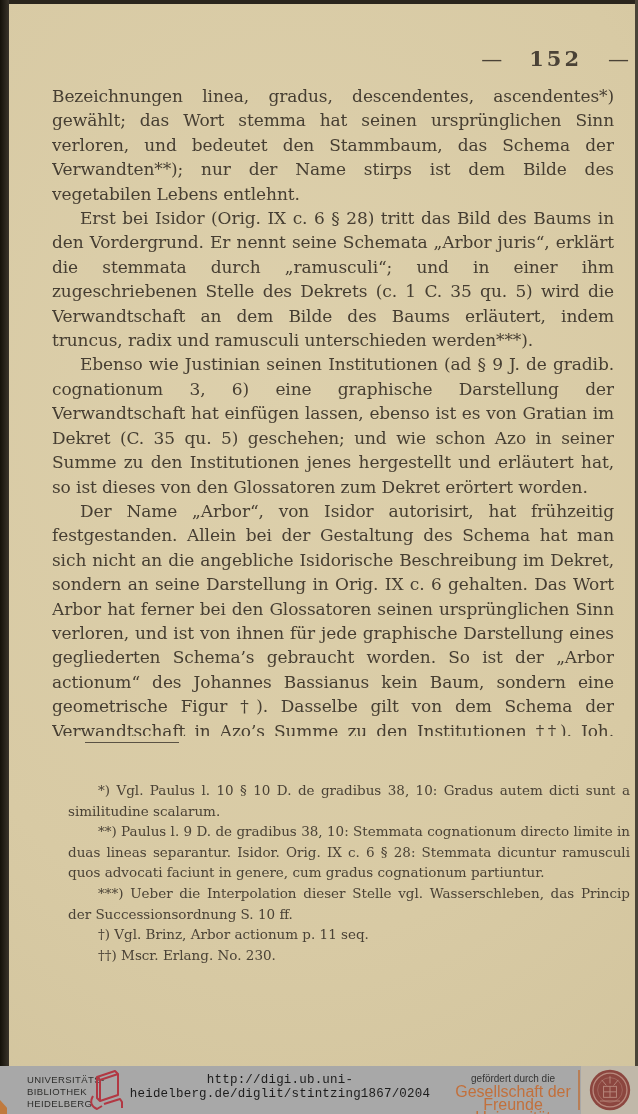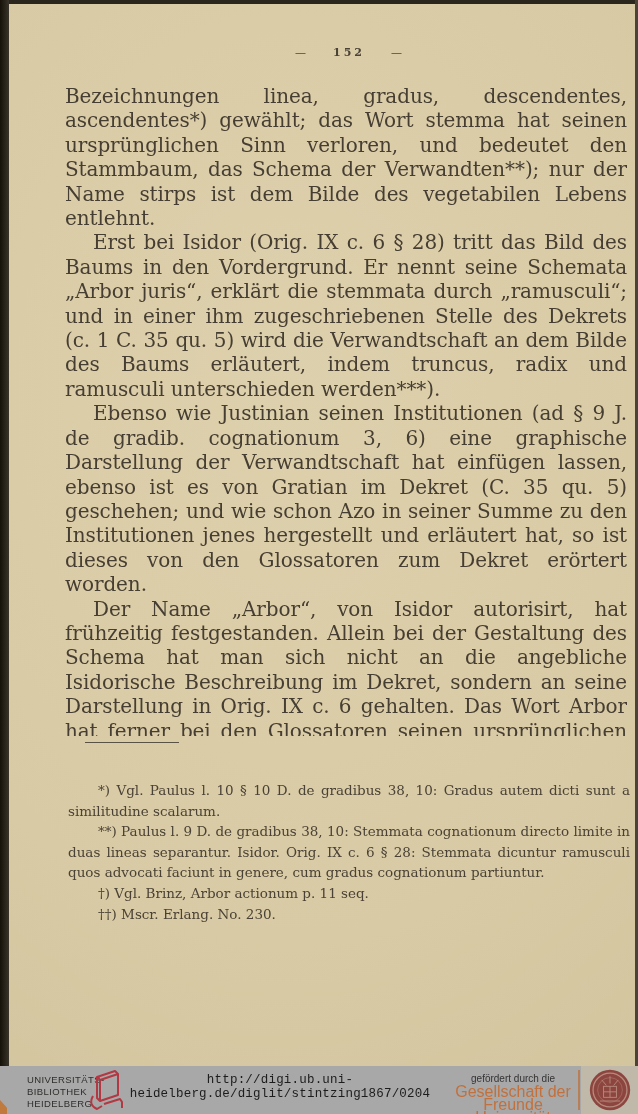--- a/index.html
+++ b/index.html
@@ -13,28 +13,28 @@
     color:#463e32;
   }
   
   .edge{position:absolute;}
   .edge-top{left:0;top:0;width:638px;height:4px;background:#2a251d;}
   .edge-left{left:0;top:0;width:9px;height:1066px;background:linear-gradient(90deg,#141109,#3a342a);}
   .edge-right{right:0;top:0;width:3px;height:1066px;background:#4a4438;}
 
   .page-header{
     position:absolute;left:68px;top:46px;width:562px;
-    text-align:center;font-size:11px;letter-spacing:1px;color:#4a4236;
+    text-align:right;font-size:21px;letter-spacing:1px;color:#4a4236;
   }
   .page-header .pn{margin:0 26px;font-weight:bold;letter-spacing:3px;}
 
   .body-text{
-    position:absolute;left:65px;top:84px;width:562px;height:652px;
+    position:absolute;left:52px;top:84px;width:562px;height:652px;
     overflow:hidden;
-    font-size:20px;line-height:24.4px;letter-spacing:-0.1px;
+    font-size:17px;line-height:24.4px;letter-spacing:-0.1px;
     text-align:justify;
   }
   .body-text p{margin:0;text-indent:28px;}
   .body-text p.cont{text-indent:0;}
 
   .fn-rule{
     position:absolute;left:85px;top:742px;width:94px;height:1px;
     background:#5a5244;
   }
   .footnotes{
@@ -90,20 +90,21 @@
     <p>Erst bei Isidor (Orig. IX c. 6 § 28) tritt das Bild des Baums in den Vordergrund. Er nennt seine Schemata „Arbor juris“, erklärt die stemmata durch „ramusculi“; und in einer ihm zugeschriebenen Stelle des Dekrets (c. 1 C. 35 qu. 5) wird die Verwandtschaft an dem Bilde des Baums erläutert, indem truncus, radix und ramusculi unterschieden werden***).</p>
     <p>Ebenso wie Justinian seinen Institutionen (ad § 9 J. de gradib. cognationum 3, 6) eine graphische Darstellung der Verwandtschaft hat einfügen lassen, ebenso ist es von Gratian im Dekret (C. 35 qu. 5) geschehen; und wie schon Azo in seiner Summe zu den Institutionen jenes hergestellt und erläutert hat, so ist dieses von den Glossatoren zum Dekret erörtert worden.</p>
     <p>Der Name „Arbor“, von Isidor autorisirt, hat frühzeitig festgestanden. Allein bei der Gestaltung des Schema hat man sich nicht an die angebliche Isidorische Beschreibung im Dekret, sondern an seine Darstellung in Orig. IX c. 6 gehalten. Das Wort Arbor hat ferner bei den Glossatoren seinen ursprünglichen Sinn verloren, und ist von ihnen für jede graphische Darstellung eines gegliederten Schema’s gebraucht worden. So ist der „Arbor actionum“ des Johannes Bassianus kein Baum, sondern eine geometrische Figur †). Dasselbe gilt von dem Schema der Verwandtschaft in Azo’s Summe zu den Institutionen ††). Joh. Andreä beschreibt in seiner Lectura super arboribus consanguinitatis die Figur als „ad modum vexilli“ construirt; und in sämmtlichen von mir einge-</p>
   </div>
 
   <div class="fn-rule"></div>
 
   <div class="footnotes">
     <p>*) Vgl. Paulus l. 10 § 10 D. de gradibus 38, 10: Gradus autem dicti sunt a similitudine scalarum.</p>
     <p>**) Paulus l. 9 D. de gradibus 38, 10: Stemmata cognationum directo limite in duas lineas separantur. Isidor. Orig. IX c. 6 § 28: Stemmata dicuntur ramusculi quos advocati faciunt in genere, cum gradus cognationum partiuntur.</p>
+    <p>***) Ueber die Interpolation dieser Stelle vgl. Wasserschleben, das Princip der Successionsordnung S. 10 ff.</p>
     <p>†) Vgl. Brinz, Arbor actionum p. 11 seq.</p>
     <p>††) Mscr. Erlang. No. 230.</p>
   </div>
 
   <div class="footer-bar">
 
     <div class="lib">
       <div>UNIVERSITÄTS-</div>
       <div>BIBLIOTHEK</div>
       <div>HEIDELBERG</div>

